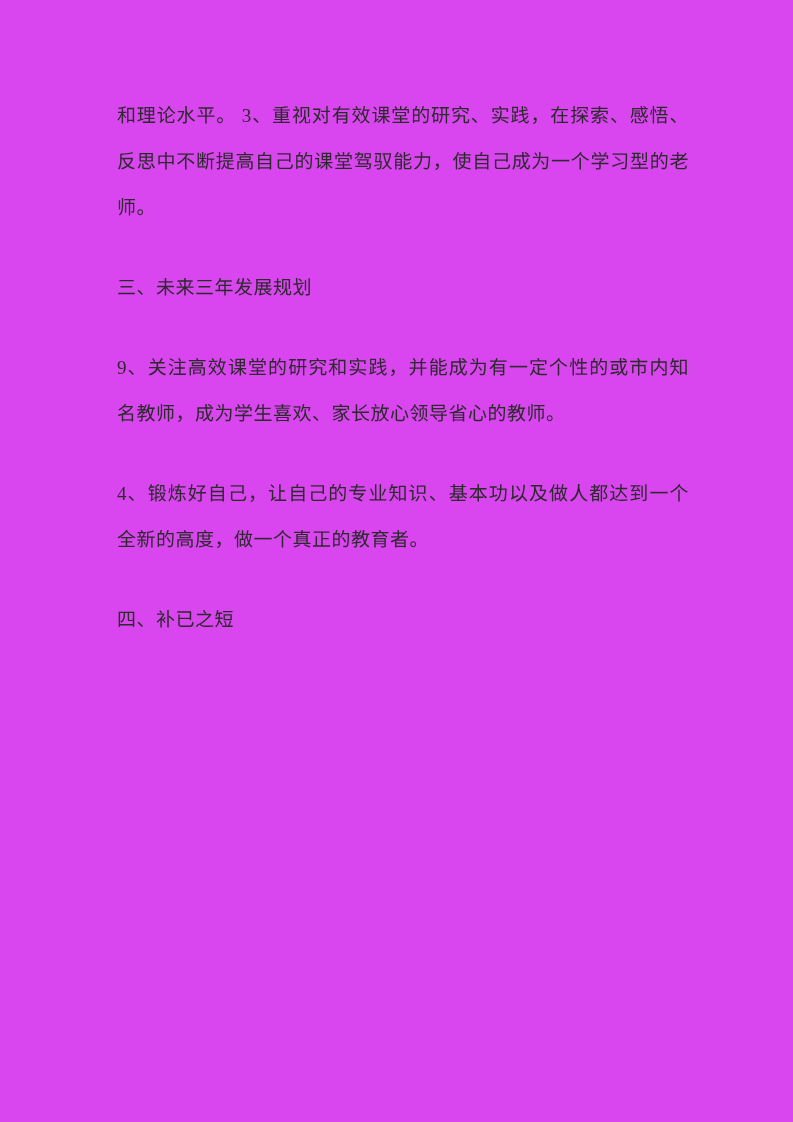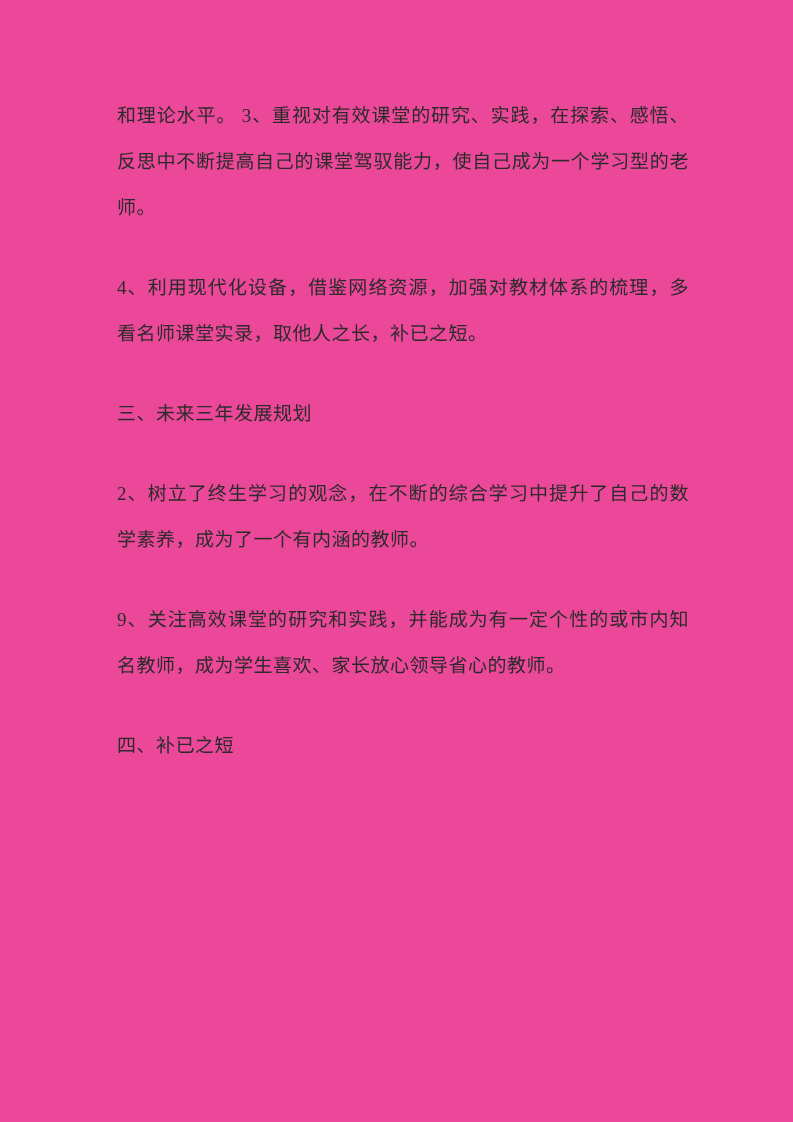--- a/index.html
+++ b/index.html
@@ -6,21 +6,21 @@
     margin: 0;
     padding: 0;
     background: #ffffff;
   }
   .page {
     position: relative;
     width: 793px;
     height: 1122px;
     box-sizing: border-box;
     margin: 0 auto;
-    background: #ec4899;
+    background: #d946ef;
     padding: 93px 104px 0 117px;
     overflow: hidden;
     font-family: "Liberation Serif", "DejaVu Serif", serif;
     color: #2b2b2b;
   }
   .block {
     margin: 0 0 34px 0;
     font-size: 19px;
     line-height: 46px;
     text-align: justify;
@@ -31,24 +31,23 @@
   .heading {
     text-align: left;
   }
 </style>
 </head>
 <body>
 
 <div class="page">
   <p class="block">和理论水平。 3、重视对有效课堂的研究、实践，在探索、感悟、反思中不断提高自己的课堂驾驭能力，使自己成为一个学习型的老师。</p>
 
-  <p class="block">4、利用现代化设备，借鉴网络资源，加强对教材体系的梳理，多看名师课堂实录，取他人之长，补已之短。</p>
 
   <p class="block heading">三、未来三年发展规划</p>
 
 
-  <p class="block">2、树立了终生学习的观念，在不断的综合学习中提升了自己的数学素养，成为了一个有内涵的教师。</p>
 
   <p class="block">9、关注高效课堂的研究和实践，并能成为有一定个性的或市内知名教师，成为学生喜欢、家长放心领导省心的教师。</p>
 
+  <p class="block">4、锻炼好自己，让自己的专业知识、基本功以及做人都达到一个全新的高度，做一个真正的教育者。</p>
 
   <p class="block heading">四、补已之短</p>
 </div>
 
 </body></html>

